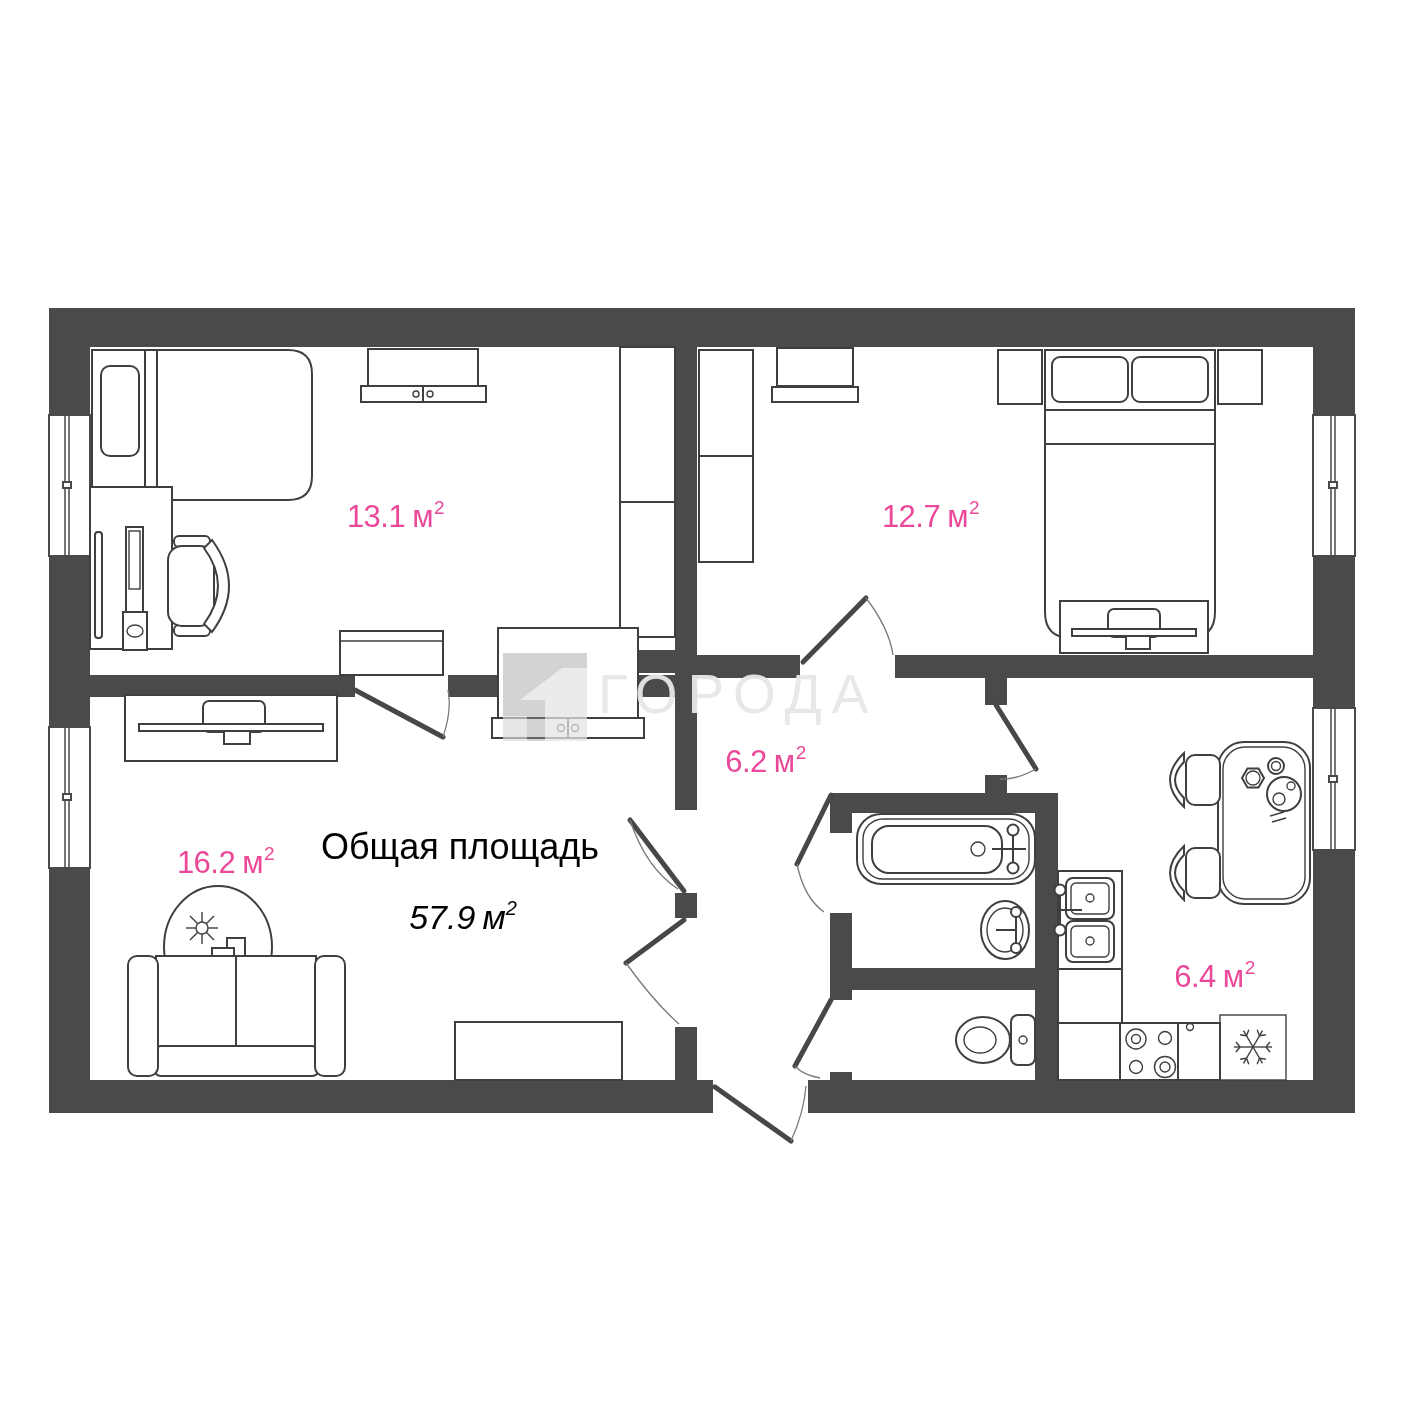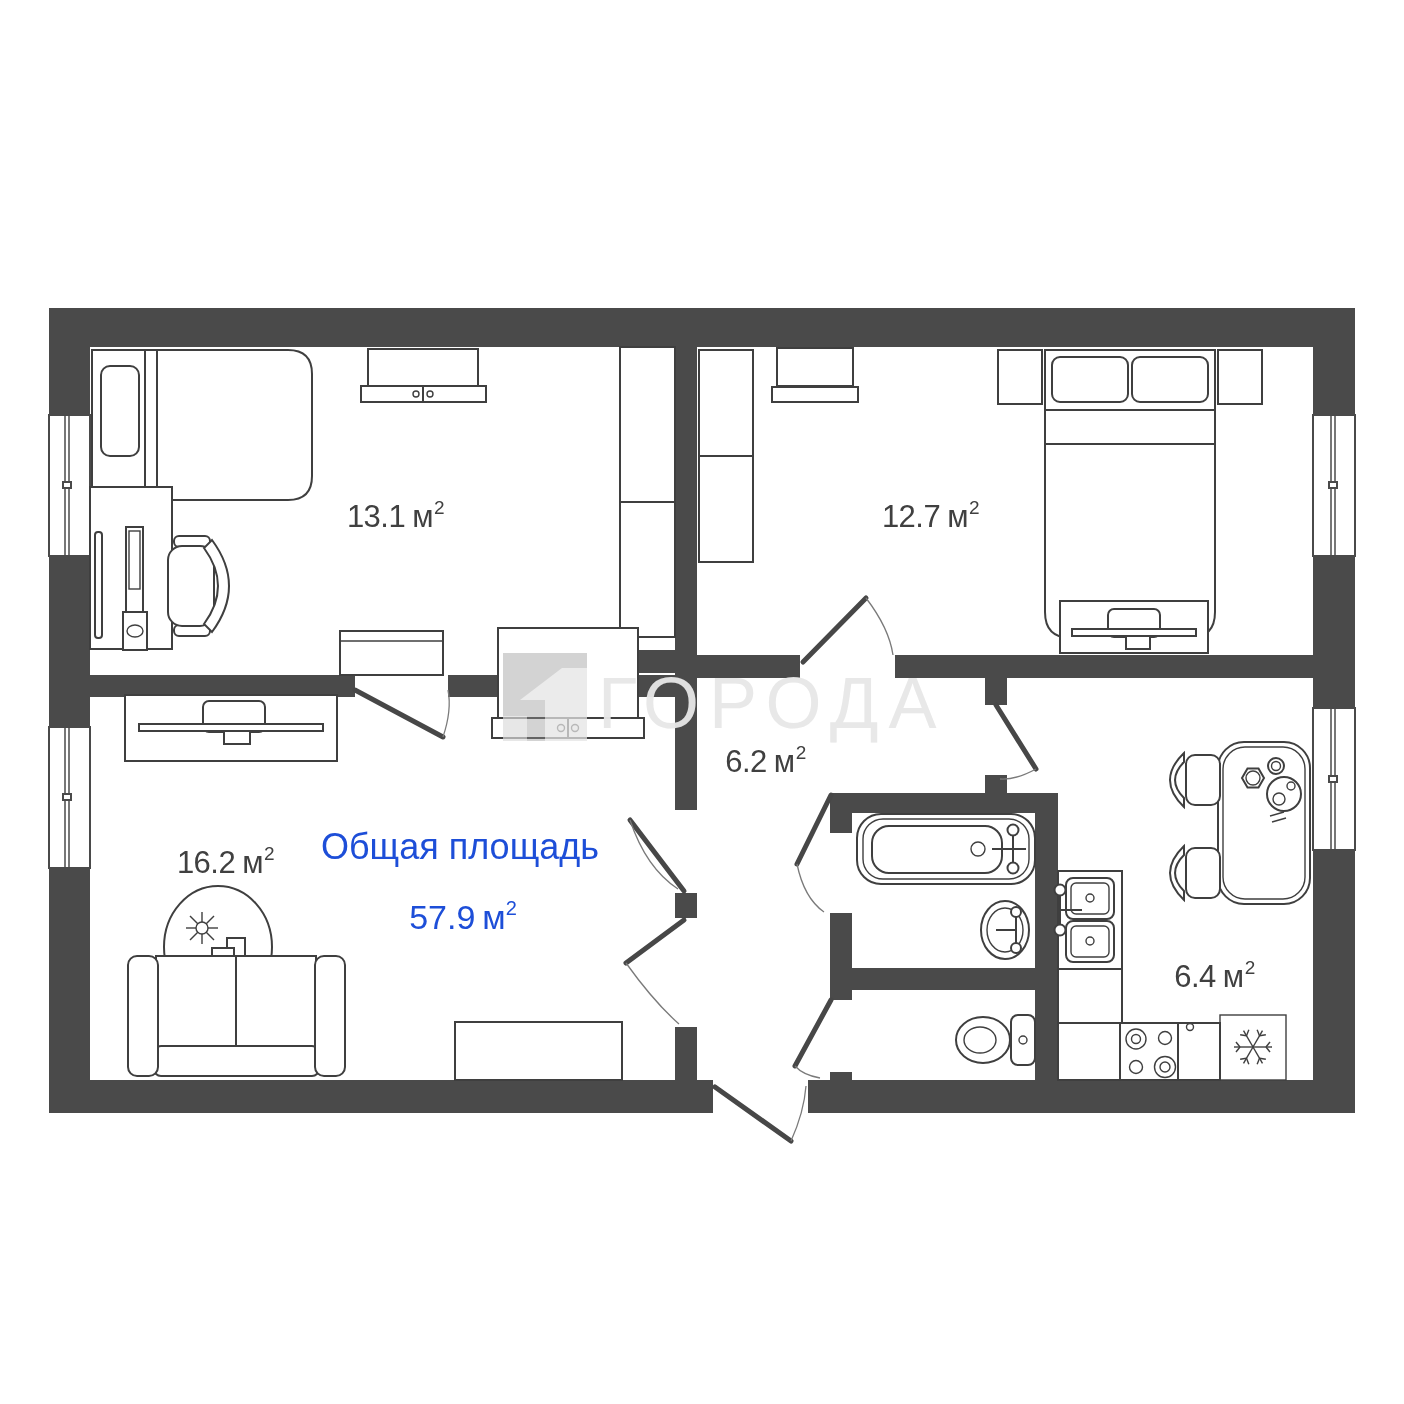--- a/index.html
+++ b/index.html
@@ -8,30 +8,30 @@
   #plan-svg{position:absolute;left:0;top:0;}
   .w{fill:#4a4a4a;}
   .f{fill:#ffffff;stroke:#3f3f3f;stroke-width:2;}
   .fl{fill:none;stroke:#3f3f3f;stroke-width:2;}
   .thin{fill:none;stroke:#3f3f3f;stroke-width:1.4;}
   .win{fill:#ffffff;stroke:#4a4a4a;stroke-width:2;}
   .wln{stroke:#4a4a4a;stroke-width:1.5;fill:none;}
   .door{stroke:#474747;stroke-width:5;fill:none;stroke-linecap:round;}
   .arc{stroke:#7a7a7a;stroke-width:1.3;fill:none;}
   .room-label{position:absolute;transform:translate(-50%,-50%);white-space:nowrap;
-      font-size:31px;font-weight:400;color:#404040;letter-spacing:-0.5px;}
+      font-size:31px;font-weight:400;color:#ec4899;letter-spacing:-0.5px;}
   .room-label .unit{margin-left:7px;}
   .room-label sup{font-size:19px;position:relative;top:-2px;left:1px;}
   .summary-label{position:absolute;transform:translate(-50%,-50%);white-space:nowrap;
-      font-size:36px;color:#1d4ed8;}
+      font-size:36px;color:#000000;}
   .summary-value{position:absolute;transform:translate(-50%,-50%);white-space:nowrap;
-      font-size:34px;color:#1d4ed8;}
+      font-size:34px;color:#000000;font-style:italic;}
   .summary-value .unit{margin-left:7px;}
   .summary-value sup{font-size:20px;position:relative;top:-2px;}
-  .watermark-text{position:absolute;left:598px;top:662px;font-size:72px;font-weight:400;
+  .watermark-text{position:absolute;left:598px;top:662px;font-size:55px;font-weight:400;
       letter-spacing:10px;color:#e7e7e7;opacity:0.95;}
 </style>
 </head>
 <body>
 
 <div id="stage">
 
 <svg id="plan-svg" width="1404" height="1404" viewBox="0 0 1404 1404">
 
   <g>

